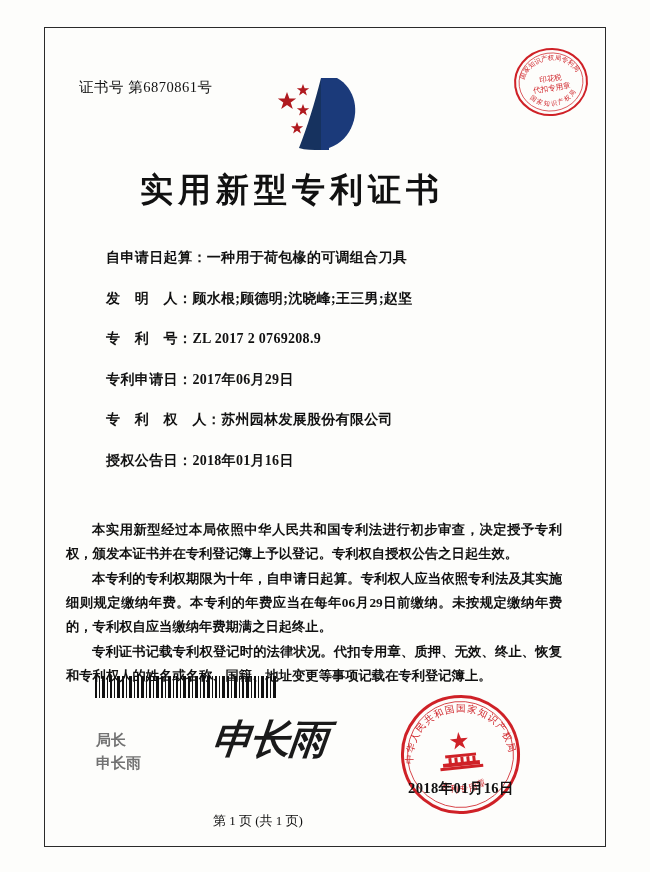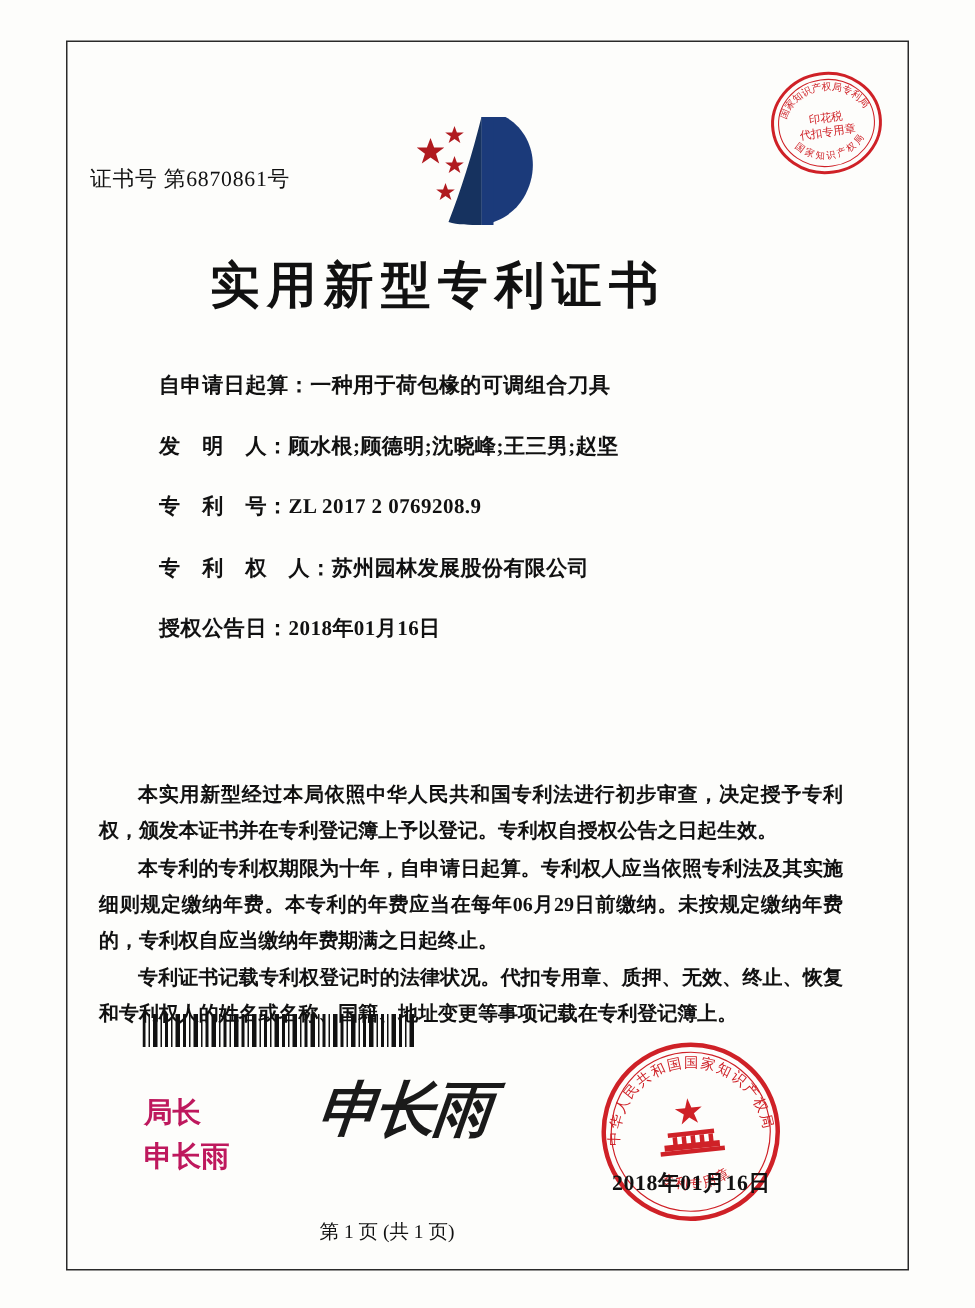--- a/index.html
+++ b/index.html
@@ -29,27 +29,26 @@
     top: 27px;
     width: 562px;
     height: 820px;
     border: 1px solid #2a2a2a;
     box-sizing: border-box;
   }
 
   
   .cert-no {
     position: absolute;
-    left: 60px;
+    left: 79px;
     top: 78px;
     font-size: 14.5px;
     letter-spacing: 0.5px;
     color: #111;
     white-space: nowrap;
-    margin-top: 32px;
   }
 
   
   .top-seal {
     position: absolute;
     left: 512px;
     top: 43px;
     width: 78px;
     height: 78px;
   }
@@ -128,24 +127,24 @@
     width: 182px;
     height: 22px;
   }
   .barcode svg { display: block; }
 
   
   .sig-label {
     position: absolute;
     left: 96px;
     top: 729px;
-    font-size: 19px;
+    font-size: 15px;
     font-weight: bold;
     line-height: 1.5;
-    color: #be185d;
+    color: #737373;
   }
   .sig-hand {
     position: absolute;
     left: 212px;
     top: 712px;
     width: 150px;
     height: 62px;
     font-family: "Liberation Serif", "DejaVu Serif", serif;
     font-size: 40px;
     font-style: italic;
@@ -236,20 +235,23 @@
 
   <div class="fields">
     <div class="field-row">
       <span class="field-label">自申请日起算：</span><span class="field-value">一种用于荷包椽的可调组合刀具</span>
     </div>
     <div class="field-row">
       <span class="field-label">发　明　人：</span><span class="field-value">顾水根;顾德明;沈晓峰;王三男;赵坚</span>
     </div>
     <div class="field-row">
       <span class="field-label">专　利　号：</span><span class="field-value">ZL 2017 2 0769208.9</span>
+    </div>
+    <div class="field-row">
+      <span class="field-label">专利申请日：</span><span class="field-value">2017年06月29日</span>
     </div>
     <div class="field-row">
       <span class="field-label">专　利　权　人：</span><span class="field-value">苏州园林发展股份有限公司</span>
     </div>
     <div class="field-row">
       <span class="field-label">授权公告日：</span><span class="field-value">2018年01月16日</span>
     </div>
   </div>
 
   <div class="body-text">

